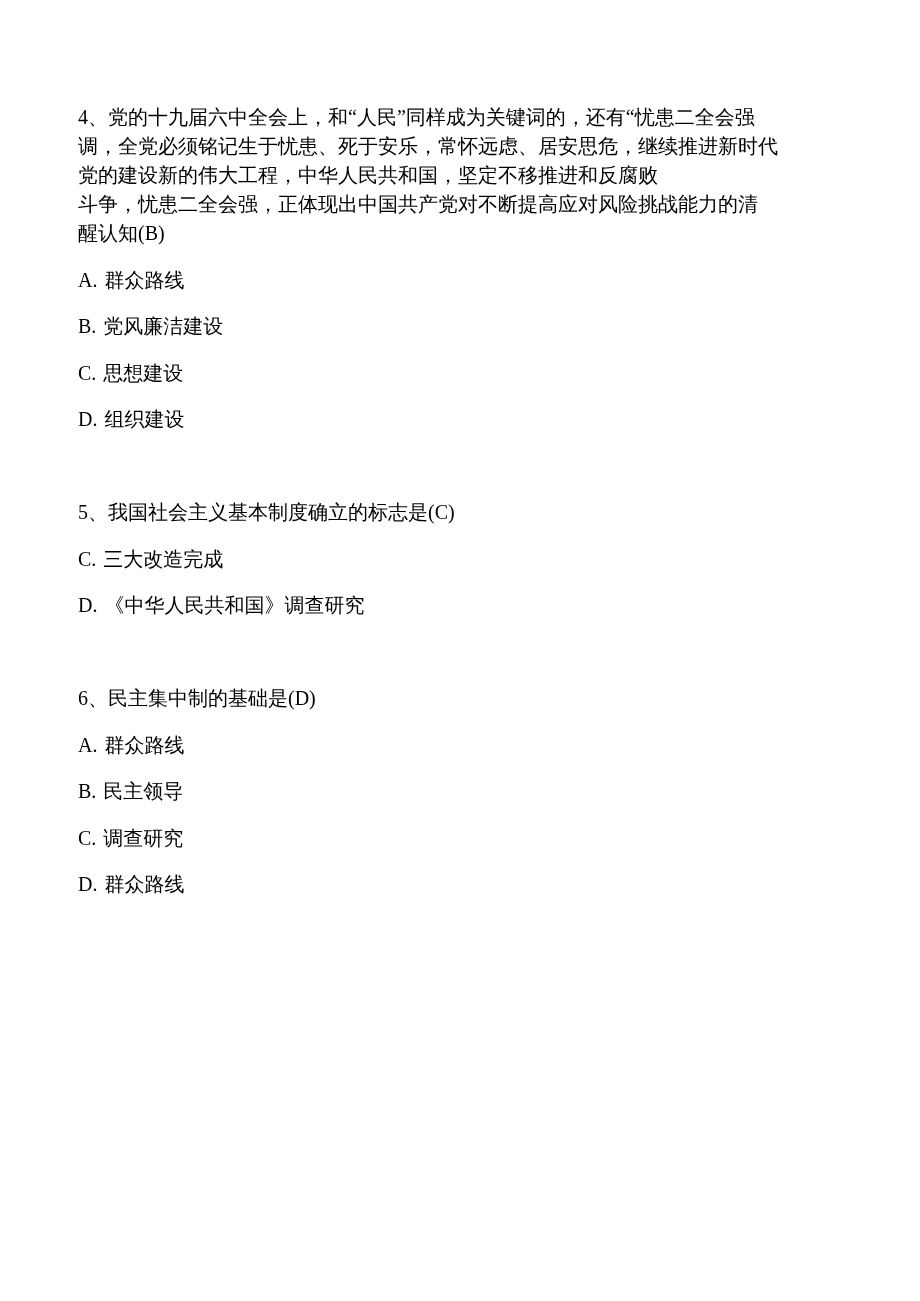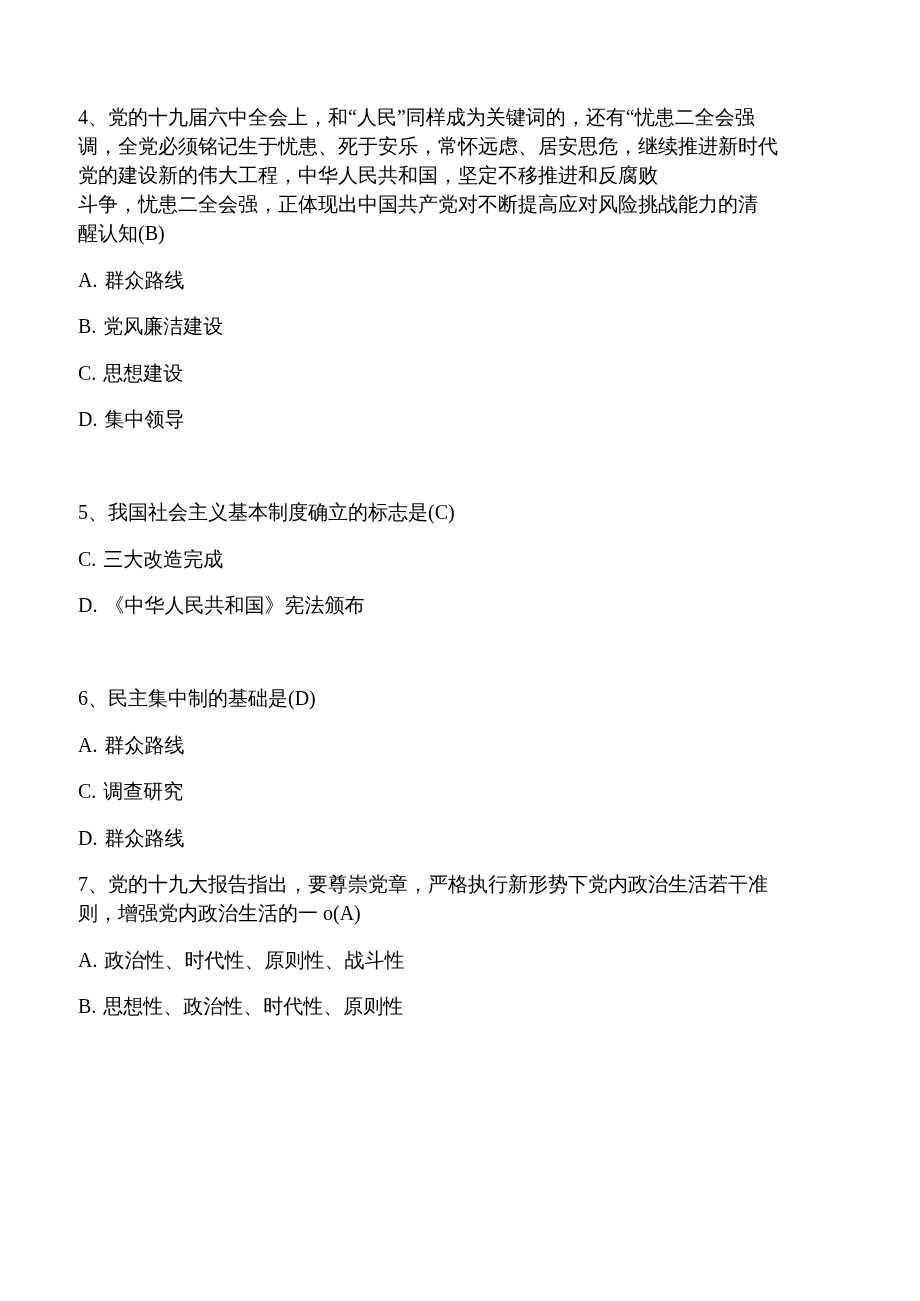--- a/index.html
+++ b/index.html
@@ -56,61 +56,52 @@
     <div class="para option">
       <span class="opt-key">A.</span><span class="opt-text">群众路线</span>
     </div>
     <div class="para option">
       <span class="opt-key">B.</span><span class="opt-text">党风廉洁建设</span>
     </div>
     <div class="para option">
       <span class="opt-key">C.</span><span class="opt-text">思想建设</span>
     </div>
     <div class="para option">
-      <span class="opt-key">D.</span><span class="opt-text">集中领导</span>
+      <span class="opt-key">D.</span><span class="opt-text">组织建设</span>
     </div>
   </section>
 
   <div class="spacer"></div>
 
   <section class="q-block">
     <div class="para question">
       <div class="q-line">5、我国社会主义基本制度确立的标志是(C)</div>
     </div>
     <div class="para option">
       <span class="opt-key">C.</span><span class="opt-text">三大改造完成</span>
     </div>
     <div class="para option">
-      <span class="opt-key">D.</span><span class="opt-text">《中华人民共和国》宪法颁布</span>
+      <span class="opt-key">D.</span><span class="opt-text">《中华人民共和国》调查研究</span>
     </div>
   </section>
 
   <div class="spacer"></div>
 
   <section class="q-block">
     <div class="para question">
       <div class="q-line">6、民主集中制的基础是(D)</div>
     </div>
     <div class="para option">
       <span class="opt-key">A.</span><span class="opt-text">群众路线</span>
     </div>
     <div class="para option">
+      <span class="opt-key">B.</span><span class="opt-text">民主领导</span>
+    </div>
+    <div class="para option">
       <span class="opt-key">C.</span><span class="opt-text">调查研究</span>
     </div>
     <div class="para option">
       <span class="opt-key">D.</span><span class="opt-text">群众路线</span>
     </div>
   </section>
 
-  <section class="q-block">
-    <div class="para question">
-      <div class="q-line">7、党的十九大报告指出，要尊崇党章，严格执行新形势下党内政治生活若干准</div>
-      <div class="q-line">则，增强党内政治生活的一 o(A)</div>
-    </div>
-    <div class="para option">
-      <span class="opt-key">A.</span><span class="opt-text">政治性、时代性、原则性、战斗性</span>
-    </div>
-    <div class="para option">
-      <span class="opt-key">B.</span><span class="opt-text">思想性、政治性、时代性、原则性</span>
-    </div>
-  </section>
 
 </div>
 
 </body></html>

